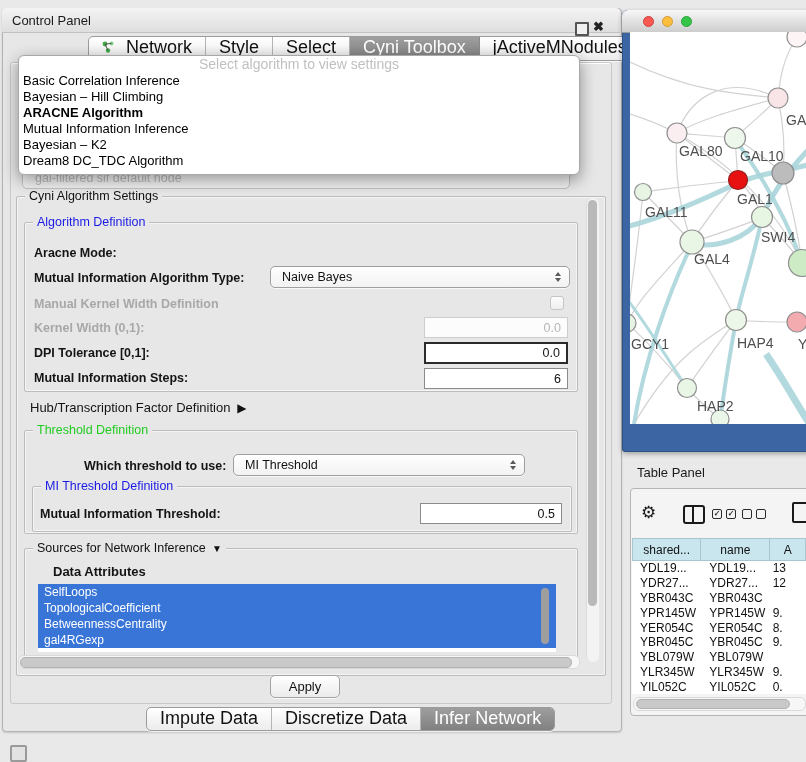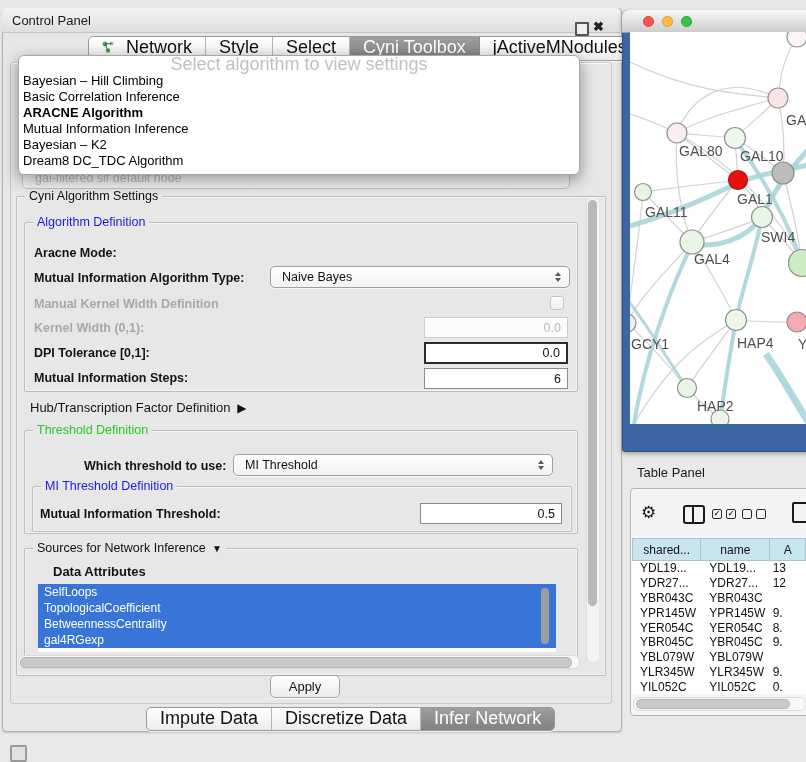--- a/index.html
+++ b/index.html
@@ -76,21 +76,21 @@
   .attr-item{height:16px;line-height:16px;padding-left:6px;font-size:12px;}
   .attr-item.sel{background:#3875d7;color:#fff;}
 
   .apply-btn{left:270px;top:675px;width:68px;height:21px;border:1px solid #a3a3a3;border-radius:5px;
       background:linear-gradient(#ffffff,#ebebeb);display:flex;align-items:center;justify-content:center;
       font-size:13px;box-shadow:0 1px 0 rgba(255,255,255,.8);}
 
   
   .popup{left:18px;top:55px;width:560px;height:118px;background:#fff;border:1px solid #a8a8a8;
       border-radius:6px;box-shadow:0 5px 16px rgba(0,0,0,.4);z-index:40;}
-  .popup-hint{height:17px;line-height:17px;text-align:center;font-size:18px;color:#c0c0c0;}
+  .popup-hint{height:17px;line-height:17px;text-align:center;font-size:14px;color:#c0c0c0;}
   .popup-item{height:16px;line-height:16px;padding-left:4px;font-size:13px;color:#000;}
   .popup-item.sel{font-weight:bold;}
 
   
   .net-frame{left:622px;top:10px;width:200px;height:442px;background:#3b66a3;border-radius:6px 0 4px 4px;
       box-shadow:inset 0 0 0 1px #2e5283,0 2px 5px rgba(0,0,0,.3);}
   .net-titlebar{left:622px;top:10px;width:200px;height:22px;border-radius:6px 0 0 0;
       background:linear-gradient(#f7f7f7,#cdcdcd);border-bottom:1px solid #9c9c9c;}
   .light{position:absolute;top:6px;width:11px;height:11px;border-radius:50%;box-sizing:border-box;}
   .net-canvas{left:630px;top:32px;width:176px;height:392px;background:#fff;overflow:hidden;}
@@ -205,21 +205,21 @@
   <span class="abs plain" style="left:30px;top:400px;">
     <span>Hub/Transcription Factor Definition</span>
     <span class="tri" style="font-size:12px;">&nbsp;▶</span>
   </span>
 
   <div class="abs group" style="left:24px;top:430px;width:552px;height:102px;">
     <span class="gtitle t-green">Threshold Definition</span>
   </div>
 
   <span class="abs lbl" style="left:84px;top:459px;">Which threshold to use:</span>
-  <div class="abs combo" style="left:233px;top:454px;width:320px;height:22px;">
+  <div class="abs combo" style="left:233px;top:454px;width:292px;height:22px;">
     <span>MI Threshold</span>
     <span class="arrows">
         <span class="arr-up"></span>
         <span class="arr-dn"></span>
       </span>
   </div>
 
   <div class="abs group" style="left:32px;top:486px;width:538px;height:44px;">
     <span class="gtitle t-blue">MI Threshold Definition</span>
   </div>
@@ -259,22 +259,22 @@
       <div class="seg-item">
         <span>Discretize Data</span>
       </div>
       <div class="seg-item sel">
         <span>Infer Network</span>
       </div>
     </div>
 
   <div class="abs popup" id="algo-popup">
     <div class="popup-hint">Select algorithm to view settings</div>
-  <div class="popup-item">Bayesian – Hill Climbing</div>
-      <div class="popup-item">Basic Correlation Inference</div>
+  <div class="popup-item">Basic Correlation Inference</div>
+      <div class="popup-item">Bayesian – Hill Climbing</div>
       <div class="popup-item sel">ARACNE Algorithm</div>
       <div class="popup-item">Mutual Information Inference</div>
       <div class="popup-item">Bayesian – K2</div>
       <div class="popup-item">Dream8 DC_TDC Algorithm</div>
     </div>
 
   <div class="abs net-frame"></div>
   <div class="abs net-titlebar">
     <span class="light" style="left:21px;background:#f95951;border:1px solid #ce4240;"></span>
     <span class="light" style="left:40px;background:#fbbe3f;border:1px solid #d89b34;"></span>

